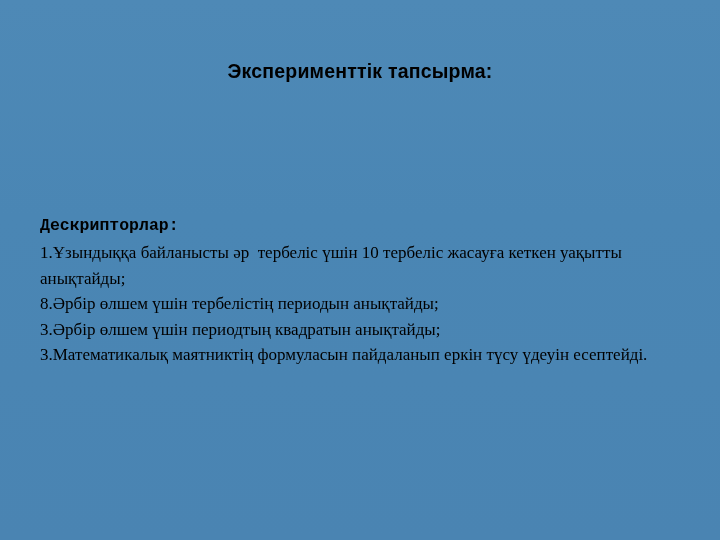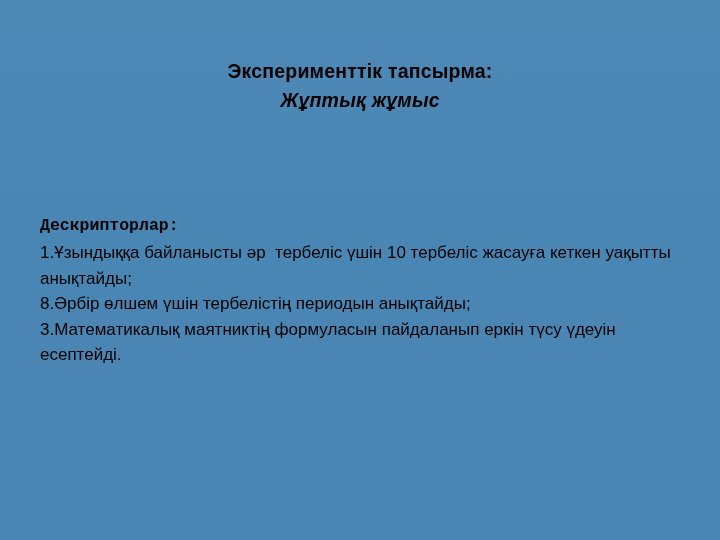--- a/index.html
+++ b/index.html
@@ -46,36 +46,36 @@
     color: #000000;
   }
   .desc-heading {
     font-family: Liberation Mono, monospace;
     font-size: 16.5px;
     font-weight: bold;
     line-height: 26px;
     margin-bottom: 1px;
   }
   .desc-item {
-    font-family: Liberation Sans, sans-serif;
+    font-family: Liberation Serif, serif;
     font-size: 17px;
     line-height: 25.5px;
     white-space: pre-wrap;
   }
 </style>
 </head>
 <body>
 
 <div class="slide">
 
   <div class="title-block">
     <div class="title-line">Эксперименттік тапсырма:</div>
-    <div class="title-line italic">Жұптық жұмыс</div>
   </div>
 
   <div class="body-block">
     <div class="desc-heading">Дескрипторлар:</div>
     <div class="desc-item">1.Ұзындыққа байланысты әр  тербеліс үшін 10 тербеліс жасауға кеткен уақытты анықтайды;</div>
     <div class="desc-item">8.Әрбір өлшем үшін тербелістің периодын анықтайды;</div>
+    <div class="desc-item">3.Әрбір өлшем үшін периодтың квадратын анықтайды;</div>
     <div class="desc-item">3.Математикалық маятниктің формуласын пайдаланып еркін түсу үдеуін есептейді.</div>
   </div>
 
 </div>
 
 </body></html>

